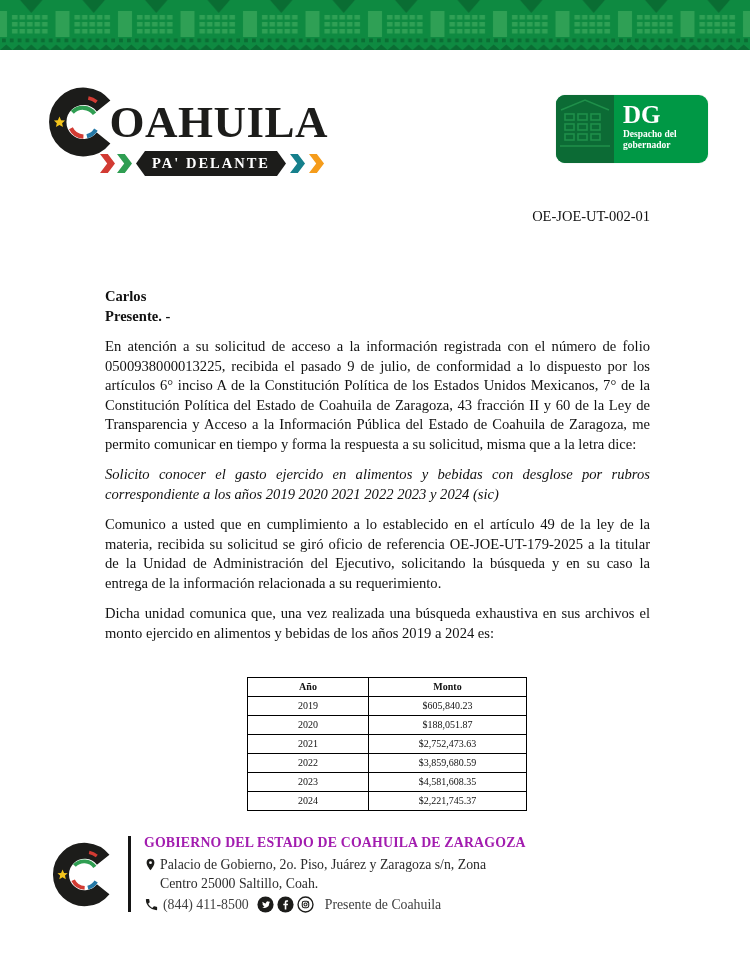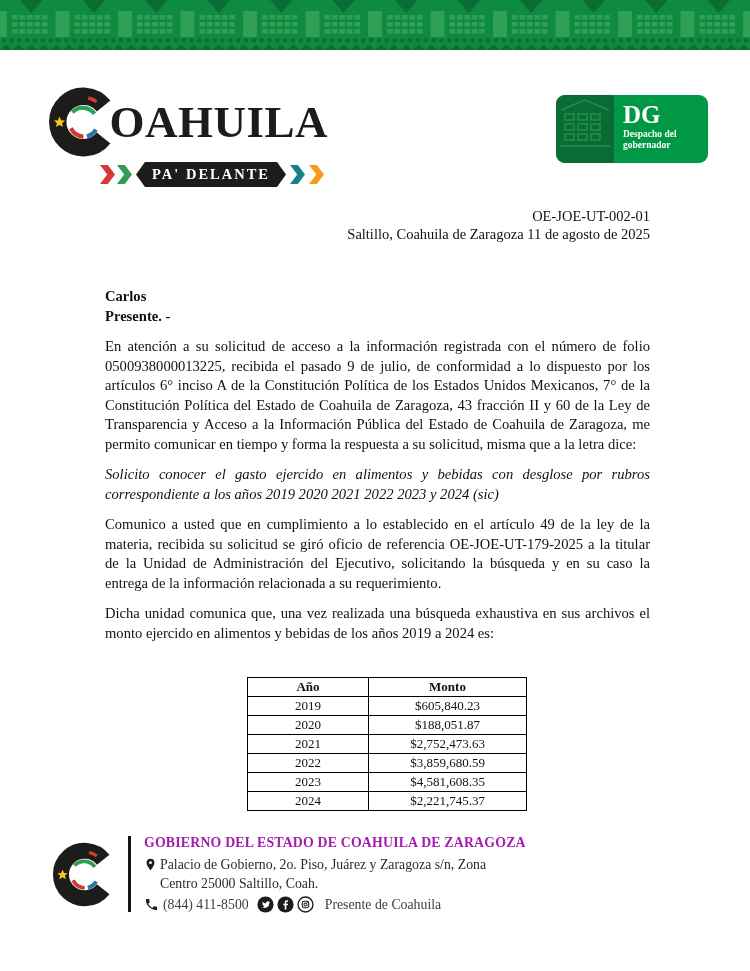--- a/index.html
+++ b/index.html
@@ -15,21 +15,21 @@
   .brand-c{margin-right:-8px;}
   .brand-name{font-weight:bold;font-size:45px;letter-spacing:.5px;color:#1c1c1a;line-height:50px;}
   .banner-row{display:flex;align-items:center;margin-left:52px;margin-top:-10px;}
   .chev{width:15px;height:19px;margin-right:2px;
         clip-path:polygon(0 0,52% 0,100% 50%,52% 100%,0 100%,48% 50%);}
   .chev.red{background:#d23b33;}
   .chev.green{background:#2f9e52;}
   .chev.teal{background:#16808c;margin-left:2px;margin-right:0;}
   .chev.orange{background:#f59c1b;margin-left:4px;}
   .banner{background:#1c1c1a;color:#ffffff;font-weight:bold;font-size:14.5px;letter-spacing:2px;
-          padding:4px 16px;margin:12px 2px;
+          padding:4px 16px;margin:1px 2px;
           clip-path:polygon(0 50%,9px 0,calc(100% - 9px) 0,100% 50%,calc(100% - 9px) 100%,9px 100%);}
 
   
   .dg{position:absolute;left:556px;top:95px;width:152px;height:68px;border-radius:9px;
       background:#009845;display:flex;overflow:hidden;box-shadow:0 0 0 1px rgba(0,0,0,.03);}
   .dg-left{width:58px;background:#0c6b35;flex:none;}
   .dg-right{flex:1;color:#ffffff;padding:7px 6px 0 9px;}
   .dg-initials{font-size:25px;font-weight:bold;line-height:25px;}
   .dg-label{font-size:9.5px;font-weight:bold;line-height:11px;margin-top:2px;width:78px;}
 
@@ -38,21 +38,21 @@
 
   
   .content{position:absolute;left:105px;width:545px;top:287px;font-size:14.6px;line-height:19.5px;
            text-align:justify;color:#111;}
   .addressee{font-weight:bold;margin-bottom:11px;}
   .content p{margin:0 0 11px 0;}
   .quote{font-style:italic;margin:0 14px 11px 36px;}
 
   
   .table-wrap{position:absolute;left:247px;top:677px;}
-  table.money{border-collapse:collapse;font-size:13px;color:#111;}
+  table.money{border-collapse:collapse;font-size:10px;color:#111;}
   table.money th,table.money td{border:1px solid #000;text-align:center;padding:0;height:18px;line-height:18px;}
   table.money th{font-weight:bold;}
   .col-year{width:120px;}
   .col-amount{width:157px;}
 
   
   .footer{position:absolute;left:52px;top:835px;display:flex;align-items:center;}
   .footer-divider{width:3px;height:76px;background:#151515;margin:0 13px 0 12px;flex:none;}
   .footer-title{font-weight:bold;font-size:13.8px;letter-spacing:.2px;color:#a21caf;margin-bottom:4px;}
   .footer-line{display:flex;align-items:flex-start;font-size:13.8px;line-height:19px;color:#2b2b2b;}
@@ -150,21 +150,20 @@
       </svg>
     </div>
     <div class="dg-right">
       <div class="dg-initials">DG</div>
       <div class="dg-label">Despacho del gobernador</div>
     </div>
   </div>
 
   <div class="refs">
     <div>OE-JOE-UT-002-01</div>
-    <div>Saltillo, Coahuila de Zaragoza 11 de agosto de 2025</div>
   </div>
 
   <div class="content">
     <div class="addressee">
       <div>Carlos</div>
       <div>Presente. -</div>
     </div>
     <p>En atención a su solicitud de acceso a la información registrada con el número de folio 0500938000013225, recibida el pasado 9 de julio, de conformidad a lo dispuesto por los artículos 6° inciso A de la Constitución Política de los Estados Unidos Mexicanos, 7° de la Constitución Política del Estado de Coahuila de Zaragoza, 43 fracción II y 60 de la Ley de Transparencia y Acceso a la Información Pública del Estado de Coahuila de Zaragoza, me permito comunicar en tiempo y forma la respuesta a su solicitud, misma que a la letra dice:</p>
     <p class="quote">Solicito conocer el gasto ejercido en alimentos y bebidas con desglose por rubros correspondiente a los años 2019 2020 2021 2022 2023 y 2024 (sic)</p>
     <p>Comunico a usted que en cumplimiento a lo establecido en el artículo 49 de la ley de la materia, recibida su solicitud se giró oficio de referencia OE-JOE-UT-179-2025 a la titular de la Unidad de Administración del Ejecutivo, solicitando la búsqueda y en su caso la entrega de la información relacionada a su requerimiento.</p>

